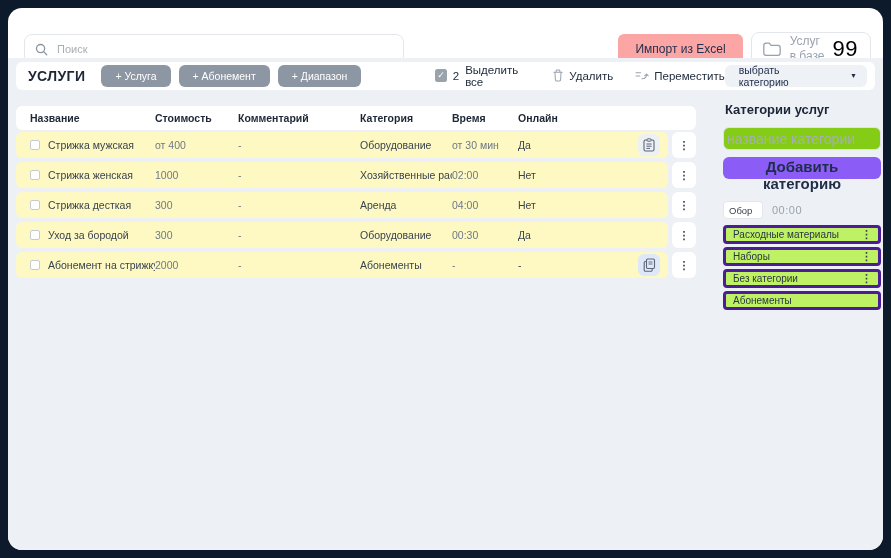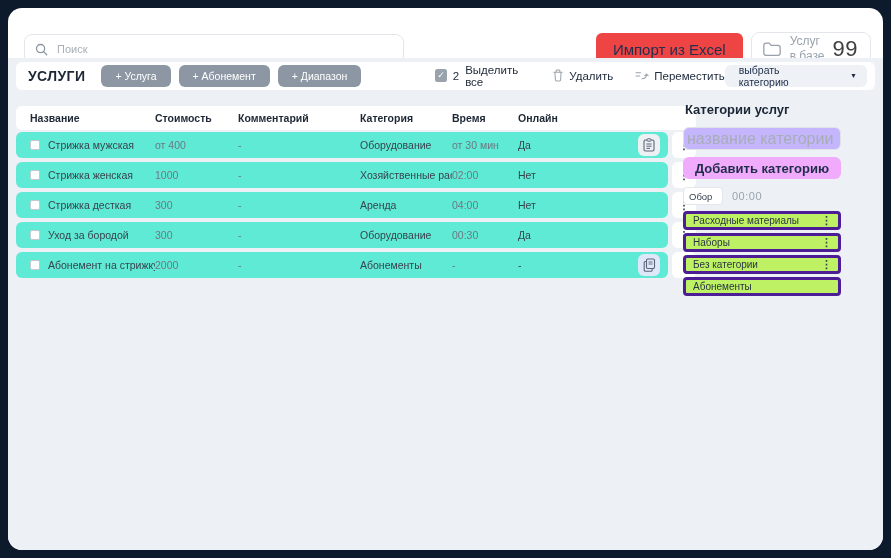--- a/index.html
+++ b/index.html
@@ -6,24 +6,24 @@
   *{box-sizing:border-box;font-family:"Liberation Sans",sans-serif;}
   .stage{position:relative;width:891px;height:558px;background:#0d1a2b;overflow:hidden;}
   .card{position:absolute;left:8px;top:8px;width:875px;height:542px;background:#ffffff;border-radius:14px;overflow:hidden;}
 
   
   .topbar{position:absolute;left:0;top:16px;width:100%;height:50px;background:#ffffff;display:flex;align-items:center;padding:0 12px 0 16px;}
   .searchbox{width:380px;height:30px;border:1px solid #e3e7eb;border-radius:8px;display:flex;align-items:center;gap:7px;padding:0 10px;background:#fff;}
   .searchbox input{border:none;outline:none;flex:1;font-size:11px;color:#4a5563;background:transparent;}
   .searchbox input::placeholder{color:#a7aeb6;}
   .topbar-right{margin-left:auto;display:flex;align-items:center;gap:8px;}
-  .btn-import{background:#ef4444;color:#22304e;border:none;border-radius:6px;font-size:15px;padding:8px 17px;cursor:pointer;}
+  .btn-import{background:#fca5a5;color:#22304e;border:none;border-radius:6px;font-size:12px;padding:8px 17px;cursor:pointer;}
   .countbox{border:1px solid #e3e7eb;border-radius:8px;height:34px;display:flex;align-items:center;gap:8px;padding:0 12px 0 10px;background:#fff;}
   .countbox .lbl{font-size:12px;line-height:1.25;color:#9aa3ad;}
-  .countbox .num{font-size:22px;color:#404040;letter-spacing:.5px;}
+  .countbox .num{font-size:22px;color:#000000;letter-spacing:.5px;}
 
   
   .content{position:absolute;left:0;top:50px;width:100%;height:492px;background:#edf1f6;}
 
   
   .toolbar{position:absolute;left:8px;top:4px;width:859px;height:28px;background:#ffffff;border-radius:6px;display:flex;align-items:center;padding:0 8px 1px 12px;}
   .toolbar-title{font-size:14px;font-weight:bold;color:#1b2636;letter-spacing:.4px;margin-right:16px;}
   .btn-add{background:#8d97a3;color:#ffffff;border:none;border-radius:6px;font-size:10.5px;padding:5px 14px;margin-right:8px;cursor:pointer;white-space:nowrap;}
   .sel-group{display:flex;align-items:center;gap:6px;margin-left:66px;}
   .chk-checked{width:13px;height:13px;background:#9aa2ac;border-radius:2.5px;color:#fff;font-size:9px;line-height:13px;text-align:center;}
@@ -32,38 +32,38 @@
   .tool-act .t{font-size:11.5px;color:#222e3e;}
   .dd-category{margin-left:auto;background:#eef1f5;border-radius:6px;height:22px;display:flex;align-items:center;gap:31px;padding:0 10px 0 14px;font-size:10.5px;color:#1f2d49;cursor:pointer;}
   .dd-category .arrow{font-size:7px;color:#1f2d49;}
 
   
   .table-area{position:absolute;left:8px;top:48px;width:680px;}
   .trow-grid{display:grid;grid-template-columns:125px 83px 122px 92px 66px 1fr;align-items:center;padding-left:14px;}
   .thead{background:#fff;border-radius:6px;height:24px;margin-bottom:2px;}
   .thead .hcell{font-size:10.5px;font-weight:bold;color:#1d2735;}
   .rowline{display:flex;gap:4px;margin-bottom:4px;}
-  .rowmain{flex:1;background:#5eead4;border-radius:6px;height:26px;}
+  .rowmain{flex:1;background:#fef9c3;border-radius:6px;height:26px;}
   .rowmain .cell{font-size:10.5px;color:#39434f;white-space:nowrap;overflow:hidden;}
   .cell.dim{color:#6e7884;}
   .namecell{display:flex;align-items:center;gap:8px;}
   .chk-empty{width:10px;height:10px;border:1px solid #c4cbd2;border-radius:2px;background:#fff;flex:none;}
   .actioncell{display:flex;justify-content:flex-end;align-items:center;padding-right:8px;}
   .iconchip{width:22px;height:22px;border-radius:6px;display:flex;align-items:center;justify-content:center;}
   .chip-gray{background:#eef1f4;}
   .chip-blue{background:#dfe8f8;}
   .rowkebab{width:24px;background:#fff;border-radius:6px;display:flex;align-items:center;justify-content:center;cursor:pointer;}
   .kebab{color:#39424e;font-size:11px;font-weight:bold;letter-spacing:0;line-height:1;}
 
   
-  .sidebar{position:absolute;left:675px;top:38px;width:158px;}
+  .sidebar{position:absolute;left:715px;top:38px;width:158px;}
   .sb-title{font-size:13px;font-weight:bold;color:#1b2636;margin:6px 0 10px 2px;}
-  .sb-input{width:100%;height:23px;border:1px solid #dfe3e8;border-radius:6px;padding:0 3px;font-size:16px;color:#4a5563;outline:none;background:#c4b5fd;}
+  .sb-input{width:100%;height:23px;border:1px solid #dfe3e8;border-radius:6px;padding:0 3px;font-size:14px;color:#4a5563;outline:none;background:#84cc16;}
   .sb-input::placeholder{color:#a7aeb6;}
-  .sb-addbtn{width:100%;height:22px;margin-top:7px;background:#f0abfc;border:none;border-radius:6px;font-size:13px;font-weight:bold;color:#1f2d49;cursor:pointer;}
+  .sb-addbtn{width:100%;height:22px;margin-top:7px;background:#8b5cf6;border:none;border-radius:6px;font-size:15px;font-weight:bold;color:#1f2d49;cursor:pointer;}
   .sb-edit{display:flex;align-items:center;gap:9px;margin-top:8px;margin-bottom:6px;}
   .sb-editbox{width:40px;height:18px;background:#fff;border:1px solid #e3e7eb;border-radius:4px;font-size:9.5px;color:#39434f;display:flex;align-items:center;padding:0 5px;overflow:hidden;}
   .sb-edittime{font-size:11px;color:#9aa3ad;letter-spacing:.5px;}
   .sb-item{height:19px;background:#bef264;border:3px solid #4c1d95;border-radius:4px;display:flex;align-items:center;justify-content:space-between;padding:0 6px 0 7px;margin-bottom:3px;cursor:pointer;}
   .sb-item .t{font-size:10px;color:#2a3442;white-space:nowrap;overflow:hidden;}
   svg{display:block;}
 </style>
 </head>
 <body>
 

